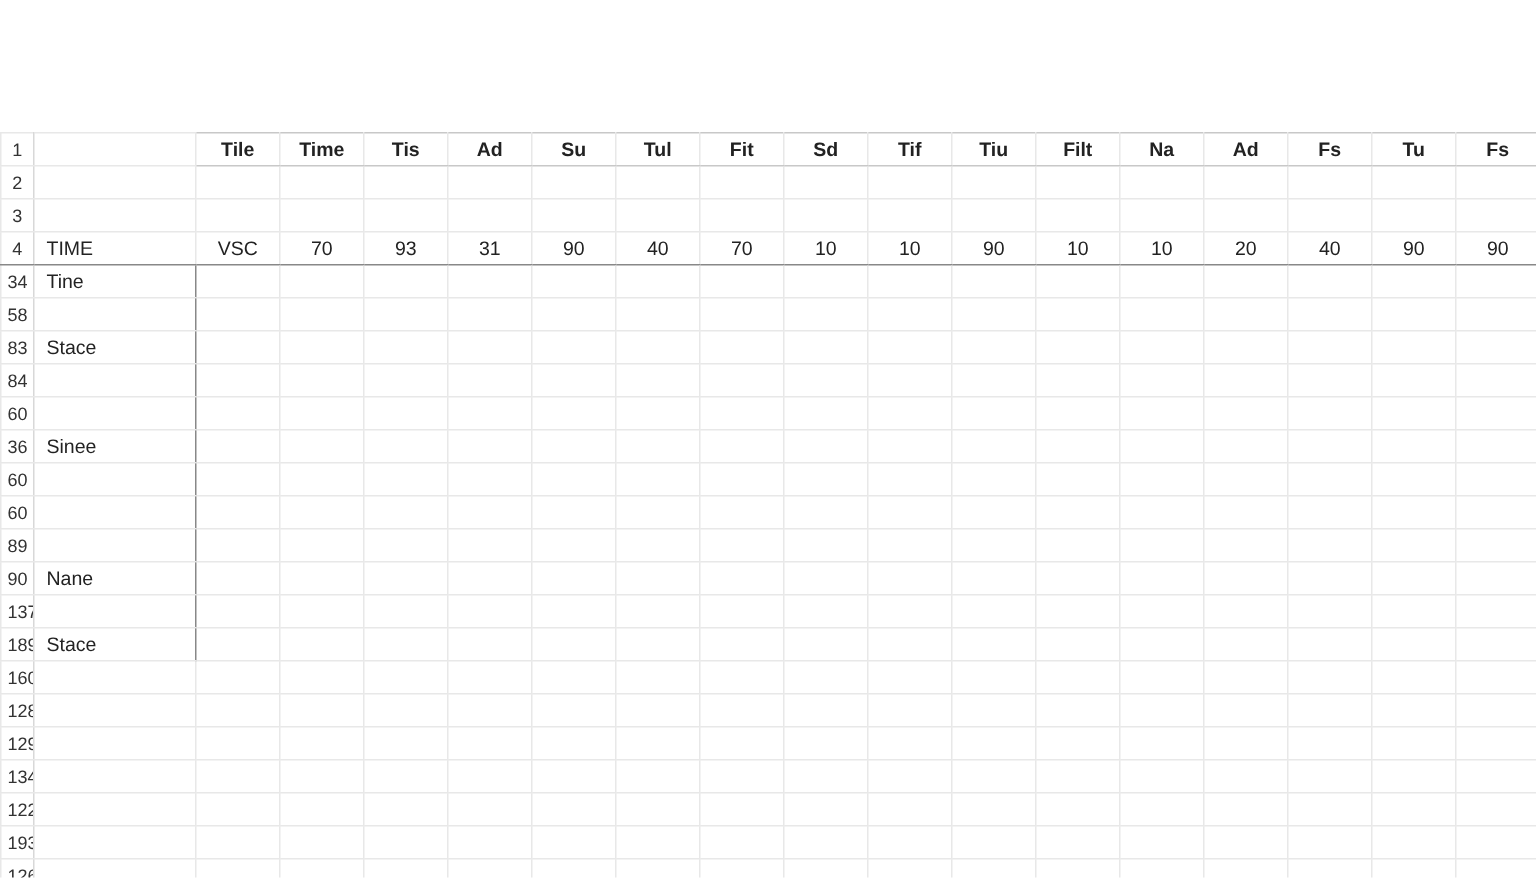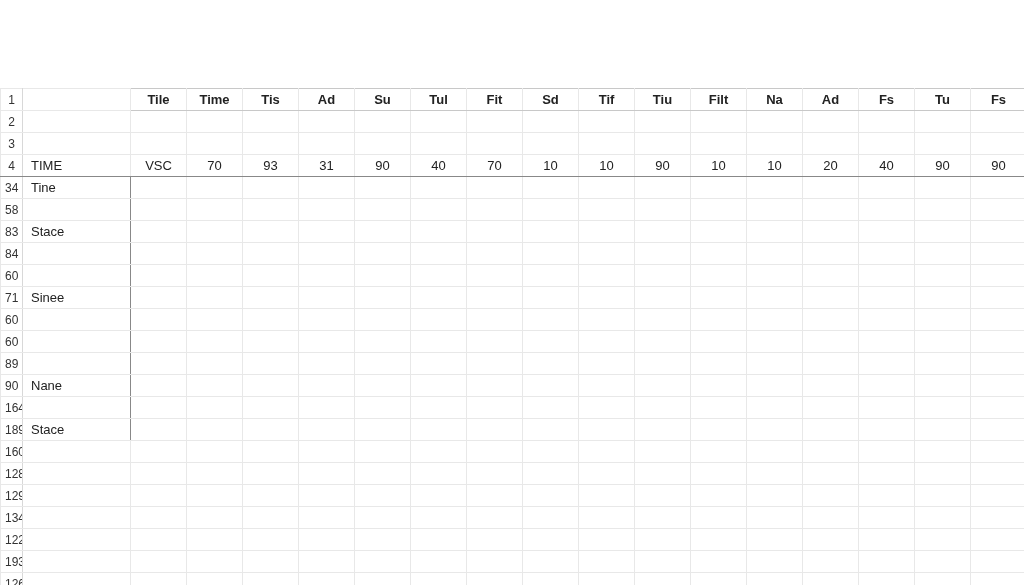--- a/index.html
+++ b/index.html
@@ -272,21 +272,21 @@
           <td class="val"></td>
           <td class="val"></td>
           <td class="val"></td>
           <td class="val"></td>
           <td class="val"></td>
           <td class="val"></td>
           <td class="val"></td>
           <td class="val"></td>
         </tr>
         <tr>
-          <td class="rownum">71</td>
+          <td class="rownum">36</td>
           <td class="label sel-right">Sinee</td>
           <td class="val"></td>
           <td class="val"></td>
           <td class="val"></td>
           <td class="val"></td>
           <td class="val"></td>
           <td class="val"></td>
           <td class="val"></td>
           <td class="val"></td>
           <td class="val"></td>
@@ -372,21 +372,21 @@
           <td class="val"></td>
           <td class="val"></td>
           <td class="val"></td>
           <td class="val"></td>
           <td class="val"></td>
           <td class="val"></td>
           <td class="val"></td>
           <td class="val"></td>
         </tr>
         <tr>
-          <td class="rownum">164</td>
+          <td class="rownum">137</td>
           <td class="label sel-right"></td>
           <td class="val"></td>
           <td class="val"></td>
           <td class="val"></td>
           <td class="val"></td>
           <td class="val"></td>
           <td class="val"></td>
           <td class="val"></td>
           <td class="val"></td>
           <td class="val"></td>

